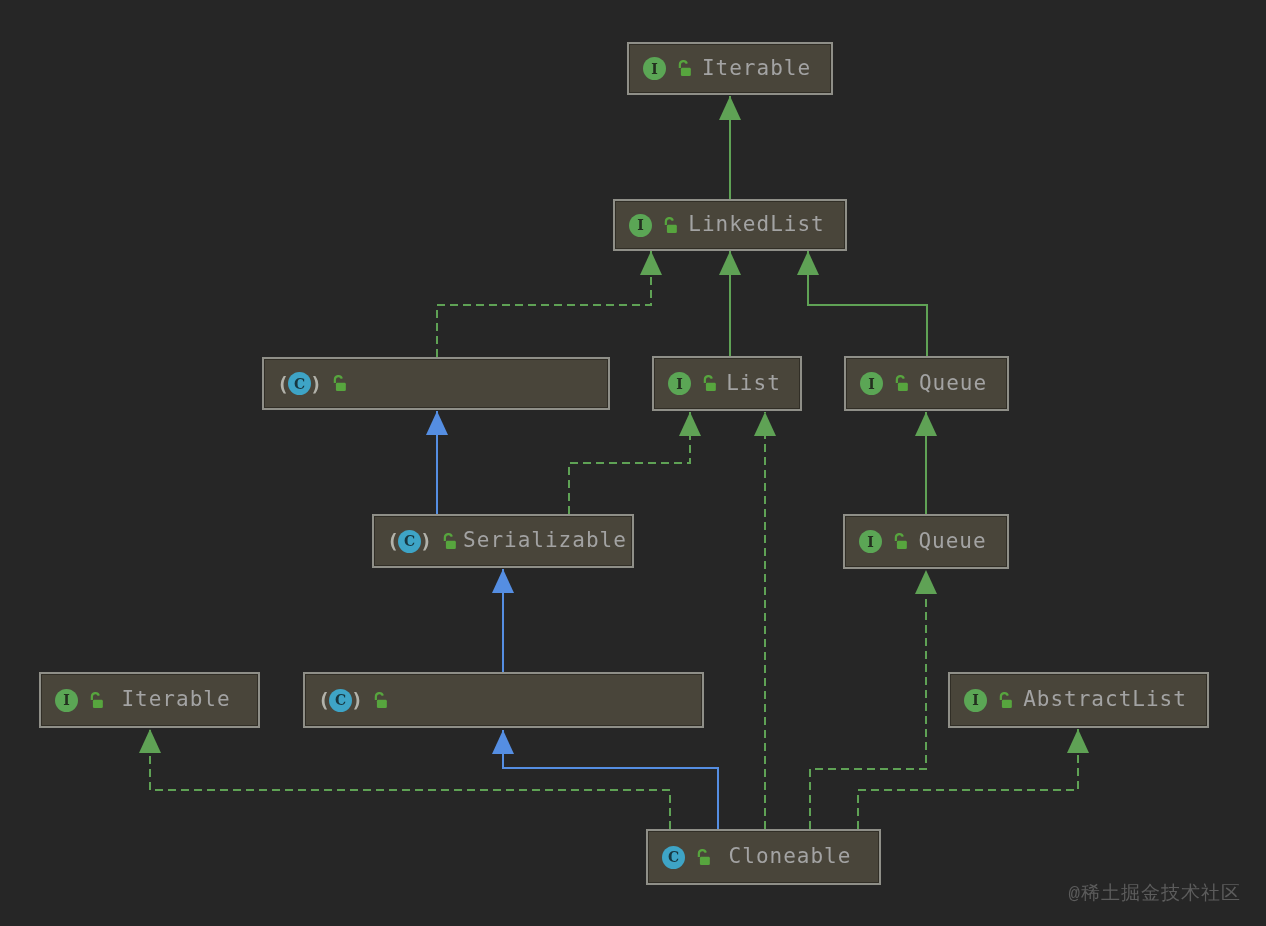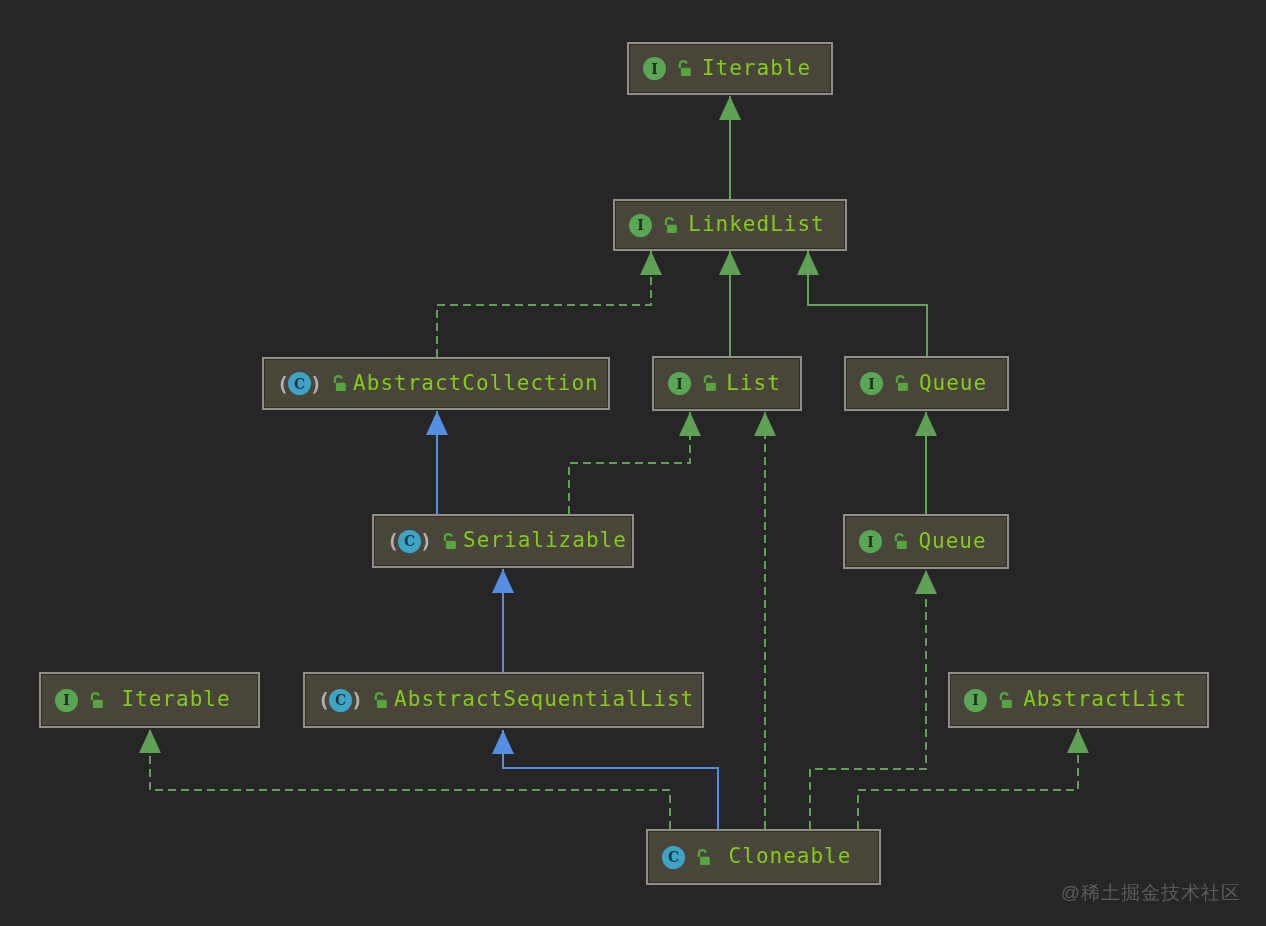--- a/index.html
+++ b/index.html
@@ -81,30 +81,30 @@
   .lock {
     display: inline-flex;
     margin-left: 9px;
     flex: none;
   }
   .label {
     flex: 1;
     text-align: center;
     font-size: 21px;
     letter-spacing: 1px;
-    color: #84cc16;
+    color: #a3a3a3;
     white-space: nowrap;
     padding: 0 4px 2px 4px;
   }
   .watermark {
     position: absolute;
     right: 25px;
     bottom: 20px;
     z-index: 3;
-    font-family: Liberation Sans, sans-serif;
+    font-family: Liberation Mono, monospace;
     font-size: 19px;
     color: #5c5c5c;
     letter-spacing: 1px;
   }
 </style>
 </head>
 <body>
 
 <div id="canvas">
   <svg class="edges" width="1266" height="926" viewBox="0 0 1266 926">
@@ -175,21 +175,20 @@
             <span class="circle-letter">C</span>
           </span>
       <span class="paren">)</span>
     </span>
     <span class="lock">
       <svg width="19" height="19" viewBox="0 0 18 18">
         <path class="lock-shackle" d="M4.6 8.6 V5.4 a3.4 3.4 0 0 1 6.6 -1.1" fill="none" stroke-width="2.1" stroke="#57a53e"></path>
         <rect class="lock-body" x="5.6" y="8.4" width="9.4" height="7.8" rx="1.2" fill="#57a53e"></rect>
       </svg>
     </span>
-    <span class="label">AbstractCollection</span>
   </div>
       <div class="node interface" style="left: 652px; top: 356px; width: 150px; height: 55px;">
     <span class="type-icon">
 
       <span class="circle green">
             <span class="circle-letter">I</span>
           </span>
 
     </span>
     <span class="lock">
@@ -271,21 +270,20 @@
             <span class="circle-letter">C</span>
           </span>
       <span class="paren">)</span>
     </span>
     <span class="lock">
       <svg width="19" height="19" viewBox="0 0 18 18">
         <path class="lock-shackle" d="M4.6 8.6 V5.4 a3.4 3.4 0 0 1 6.6 -1.1" fill="none" stroke-width="2.1" stroke="#57a53e"></path>
         <rect class="lock-body" x="5.6" y="8.4" width="9.4" height="7.8" rx="1.2" fill="#57a53e"></rect>
       </svg>
     </span>
-    <span class="label">AbstractSequentialList</span>
   </div>
       <div class="node interface" style="left: 948px; top: 672px; width: 261px; height: 56px;">
     <span class="type-icon">
 
       <span class="circle green">
             <span class="circle-letter">I</span>
           </span>
 
     </span>
     <span class="lock">

